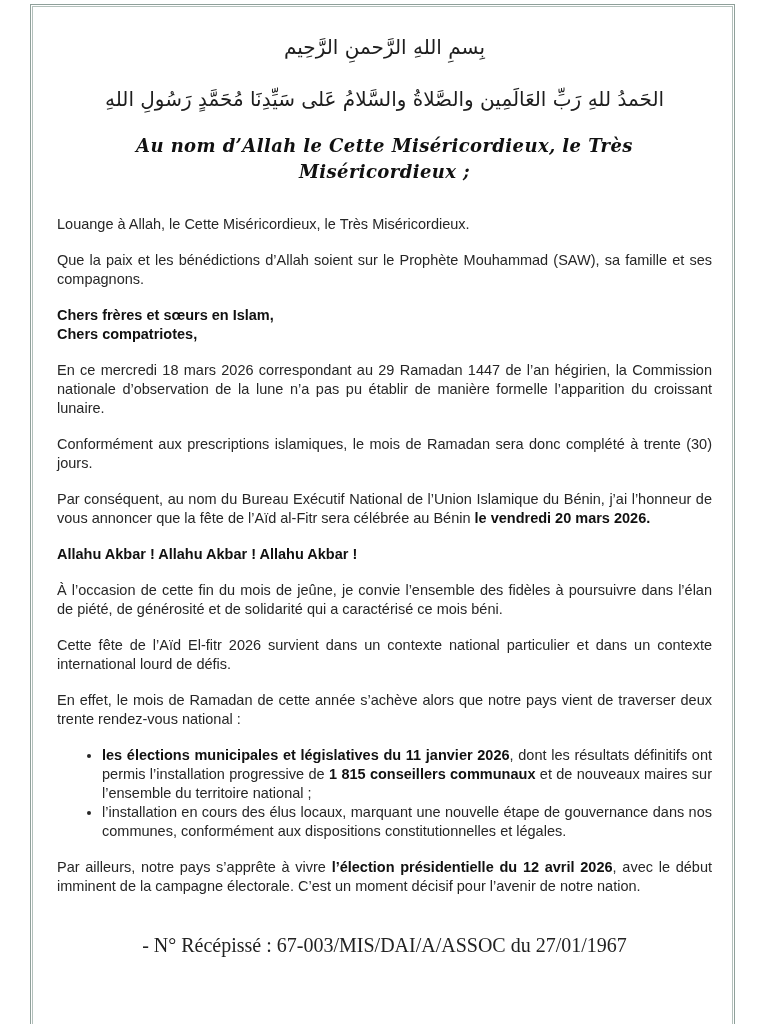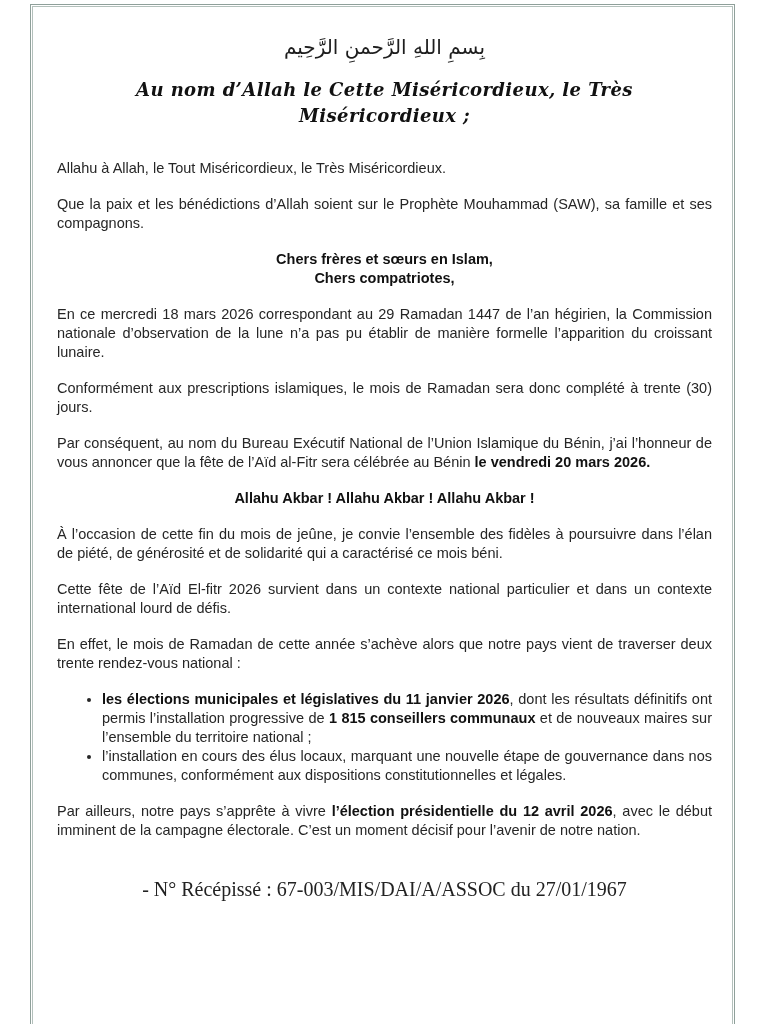--- a/index.html
+++ b/index.html
@@ -69,21 +69,21 @@
     font-size: 14.5px;
     line-height: 19px;
     text-align: justify;
   }
   .document-body p {
     margin: 0 0 17px 0;
   }
   .document-body p.bold {
     font-weight: bold;
     color: #111111;
-    text-align: center;
+    text-align: left;
   }
   .document-body b {
     color: #111111;
   }
   .document-body ul {
     margin: 0 0 17px 0;
     padding-left: 45px;
     list-style: disc outside;
   }
   .document-body ul li {
@@ -100,25 +100,26 @@
 </style>
 </head>
 <body>
 
 <div class="page">
   <div class="frame-outer">
     <div class="frame-inner">
 
       <div class="arabic-line-1">بِسمِ اللهِ الرَّحمنِ الرَّحِيم</div>
 
+      <div class="arabic-line-2">الحَمدُ للهِ رَبِّ العَالَمِين والصَّلاةُ والسَّلامُ عَلى سَيِّدِنَا مُحَمَّدٍ رَسُولِ اللهِ</div>
 
       <div class="script-line">Au nom d’Allah le Cette Miséricordieux, le Très Miséricordieux ;</div>
 
       <div class="document-body">
-          <p>Allahu à Allah, le Tout Miséricordieux, le Très Miséricordieux.</p>
+          <p>Louange à Allah, le Cette Miséricordieux, le Très Miséricordieux.</p>
           <p>Que la paix et les bénédictions d’Allah soient sur le Prophète Mouhammad (SAW), sa famille et ses compagnons.</p>
           <p class="bold">Chers frères et sœurs en Islam,<br>Chers compatriotes,</p>
           <p>En ce mercredi 18 mars 2026 correspondant au 29 Ramadan 1447 de l’an hégirien, la Commission nationale d’observation de la lune n’a pas pu établir de manière formelle l’apparition du croissant lunaire.</p>
           <p>Conformément aux prescriptions islamiques, le mois de Ramadan sera donc complété à trente (30) jours.</p>
           <p>Par conséquent, au nom du Bureau Exécutif National de l’Union Islamique du Bénin, j’ai l’honneur de vous annoncer que la fête de l’Aïd al-Fitr sera célébrée au Bénin <b>le vendredi 20 mars 2026.</b></p>
           <p class="bold">Allahu Akbar ! Allahu Akbar ! Allahu Akbar !</p>
           <p>À l’occasion de cette fin du mois de jeûne, je convie l’ensemble des fidèles à poursuivre dans l’élan de piété, de générosité et de solidarité qui a caractérisé ce mois béni.</p>
           <p>Cette fête de l’Aïd El-fitr 2026 survient dans un contexte national particulier et dans un contexte international lourd de défis.</p>
           <p>En effet, le mois de Ramadan de cette année s’achève alors que notre pays vient de traverser deux trente rendez-vous national :</p>
           <ul>

